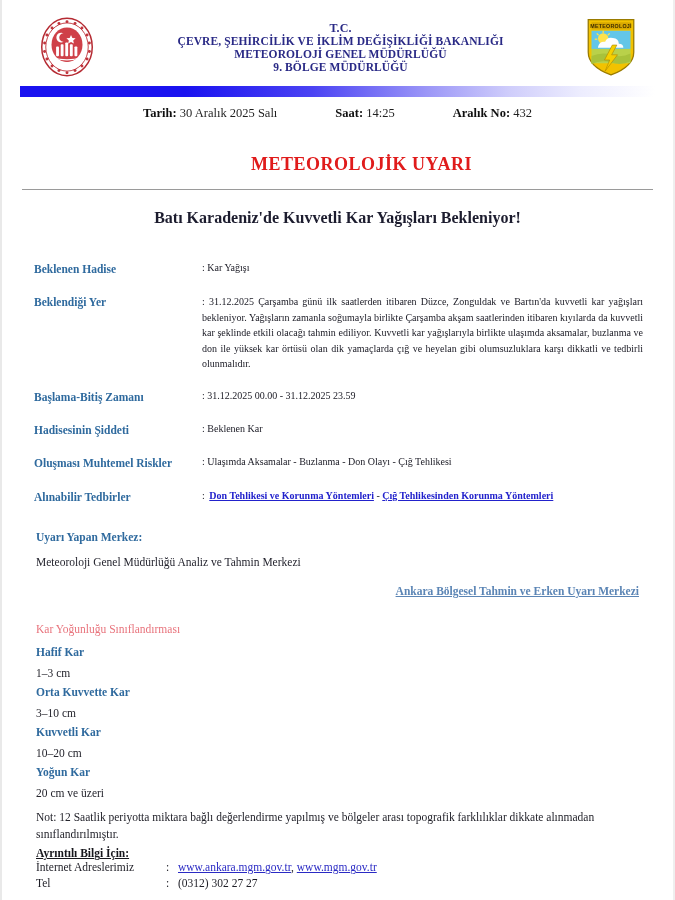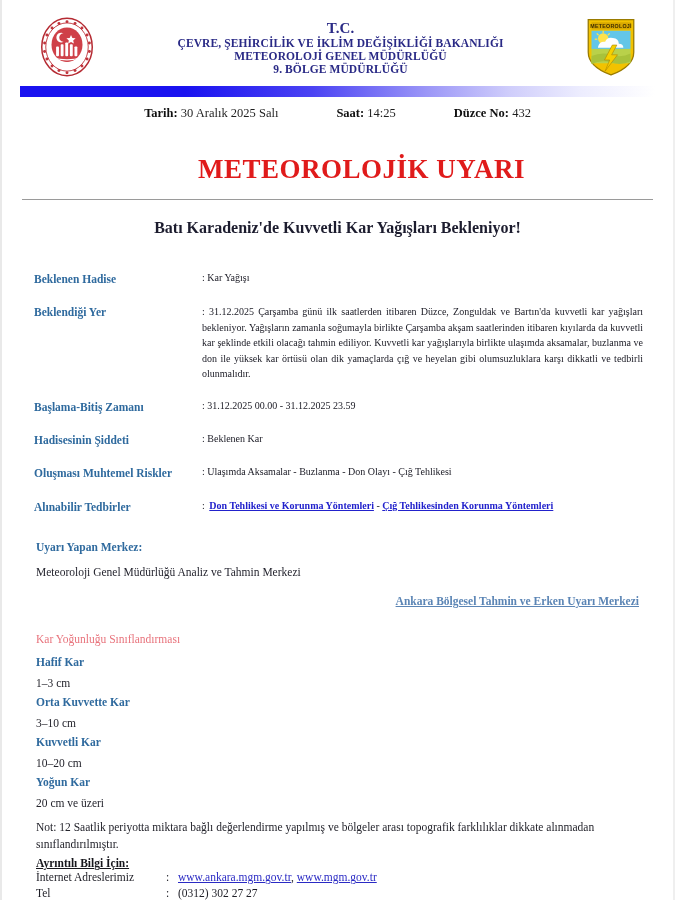--- a/index.html
+++ b/index.html
@@ -40,21 +40,21 @@
     text-align: center;
     line-height: 1.13;
     margin-top: 2px;
   }
   .header-titles div {
     font-family: "Liberation Serif", serif;
     font-weight: bold;
     color: #2a2a86;
     letter-spacing: 0.1px;
   }
-  .ht-1 { font-size: 15px; }
+  .ht-1 { font-size: 12px; }
   .ht-2 { font-size: 11.5px; }
   .ht-3 { font-size: 11.5px; }
   .ht-4 { font-size: 11.5px; }
 
   
   .seal {
     width: 58px;
     height: 62px;
     flex: 0 0 58px;
     position: relative;
@@ -87,21 +87,21 @@
     font-weight: bold;
     color: #101010;
   }
   .meta-row .val { font-weight: normal; }
 
   
   .main-title {
     text-align: center;
     color: #e01b1b;
     font-weight: bold;
-    font-size: 27px;
+    font-size: 18px;
     letter-spacing: 0.5px;
     margin-top: 33px;
     font-family: "Liberation Serif", serif;
     margin-left: 48px;
   }
   .rule {
     margin: 14px 20px 0 20px;
     height: 1px;
     background: #9a9a9a;
   }
@@ -313,21 +313,21 @@
   <div class="meta-row">
     <div>
       <span class="lbl">Tarih:</span>
       <span class="val">30 Aralık 2025 Salı</span>
     </div>
     <div>
       <span class="lbl">Saat:</span>
       <span class="val">14:25</span>
     </div>
     <div>
-      <span class="lbl">Düzce No:</span>
+      <span class="lbl">Aralık No:</span>
       <span class="val">432</span>
     </div>
   </div>
 
   <div class="main-title">METEOROLOJİK UYARI</div>
   <div class="rule"></div>
   <div class="subtitle">Batı Karadeniz'de Kuvvetli Kar Yağışları Bekleniyor!</div>
 
   <div class="fields">
 

